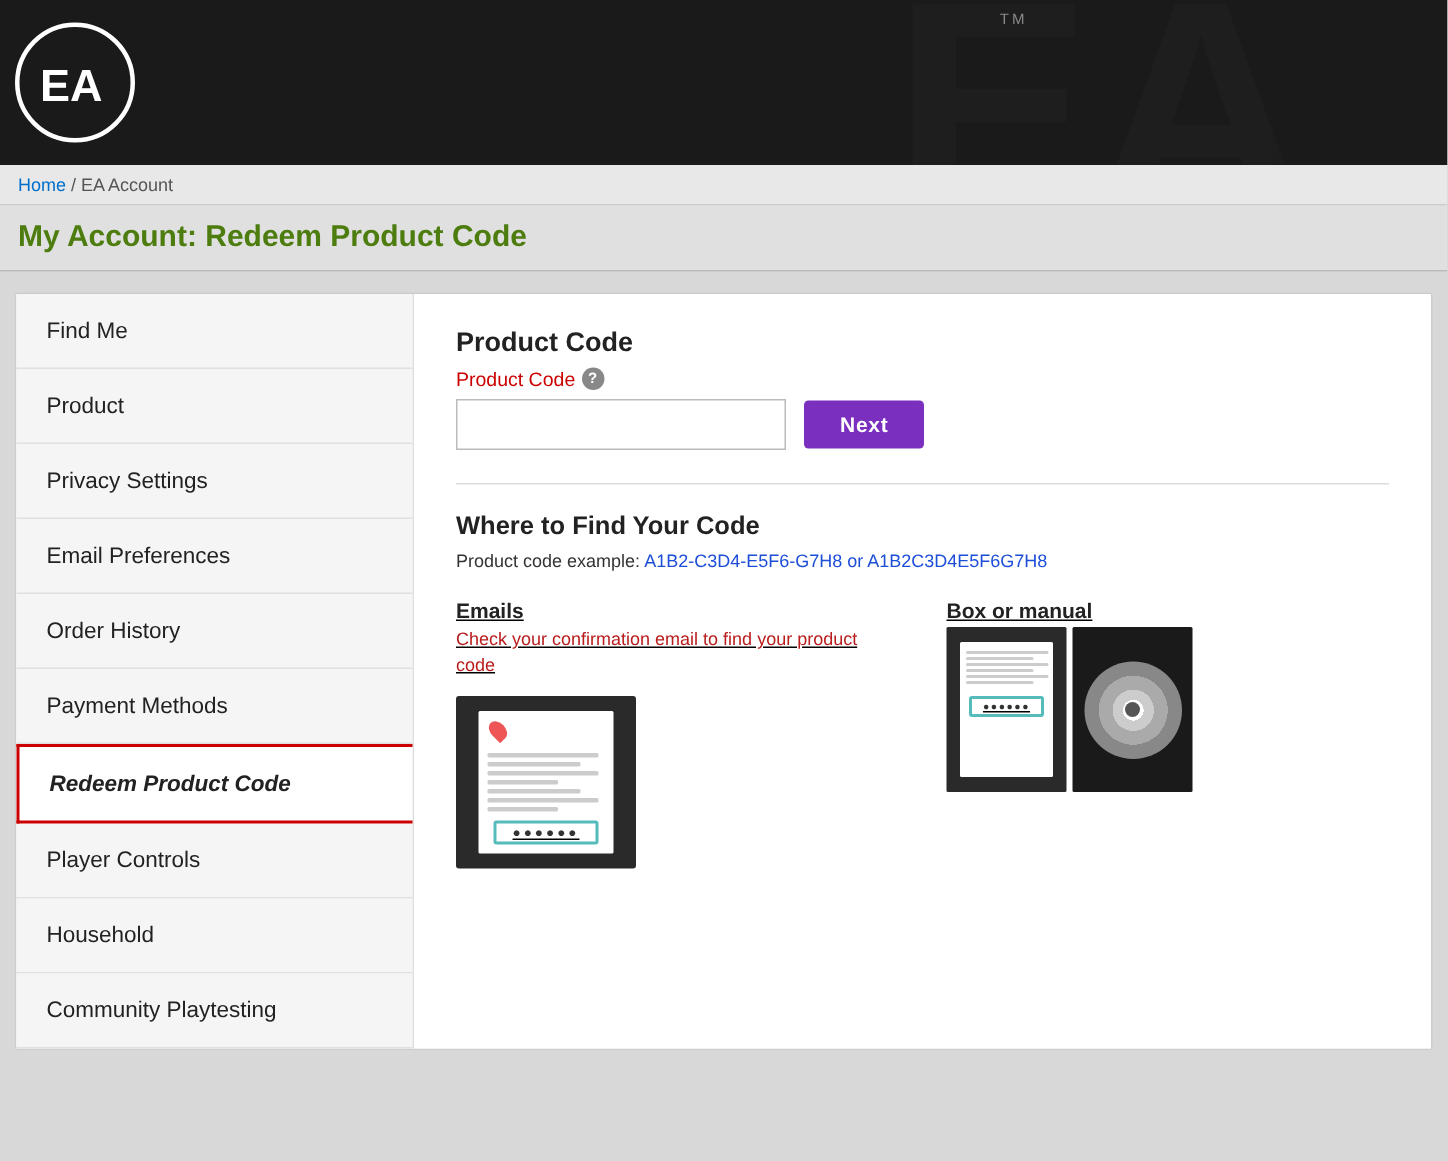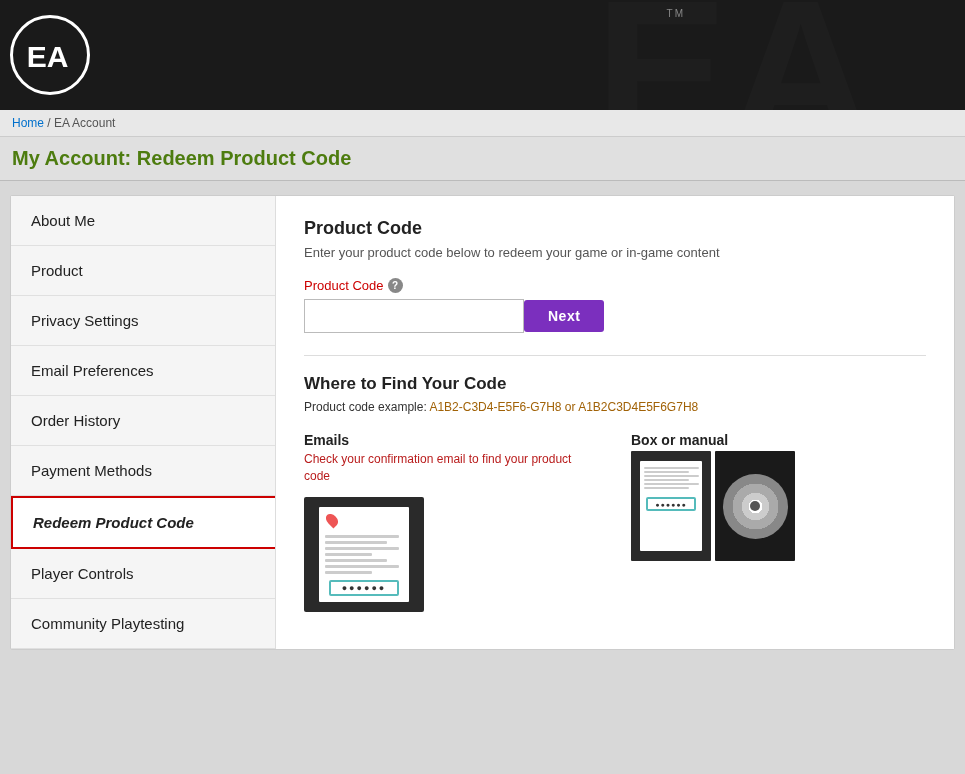--- a/index.html
+++ b/index.html
@@ -151,20 +151,21 @@
       font-size: 10px;
       align-items: center;
       justify-content: center;
       font-weight: bold;
       cursor: pointer;
     }
 
     .code-input-row {
       display: flex;
       align-items: center;
+      gap: 12px;
       margin-bottom: 22px;
     }
     .code-input {
       width: 220px;
       height: 34px;
       border: 1px solid #bbb;
       padding: 0 8px;
       font-size: 14px;
       outline: none;
     }
@@ -191,27 +192,28 @@
       font-weight: bold;
       color: #222;
       margin-bottom: 6px;
     }
     .code-example {
       font-size: 12px;
       color: #333;
       margin-bottom: 18px;
     }
     .code-example-val {
-      color: #a16207;
+      color: #1d4ed8;
     }
 
     .find-code-cols {
       display: flex;
       gap: 32px;
       margin-top: 0;
+      text-decoration: underline;
     }
     .find-code-col {
       flex: 1;
     }
     .find-col-title {
       font-size: 14px;
       font-weight: bold;
       color: #222;
       margin-bottom: 3px;
     }
@@ -368,35 +370,35 @@
   <a href="#">Home</a>
   <span> / </span>
   <span>EA Account</span>
 </div>
 
 <div class="page-title-bar">My Account: Redeem Product Code</div>
 
 <div class="main-layout">
 
   <nav class="sidebar">
-    <div class="sidebar-item">About Me</div>
+    <div class="sidebar-item">Find Me</div>
     <div class="sidebar-item">Product</div>
     <div class="sidebar-item">Privacy Settings</div>
     <div class="sidebar-item">Email Preferences</div>
     <div class="sidebar-item">Order History</div>
     <div class="sidebar-item">Payment Methods</div>
     <div class="sidebar-item active">Redeem Product Code</div>
     <div class="sidebar-item">Player Controls</div>
+    <div class="sidebar-item">Household</div>
     <div class="sidebar-item">Community Playtesting</div>
   </nav>
 
   <div class="content">
 
     <div class="section-title">Product Code</div>
-    <div class="section-subtitle">Enter your product code below to redeem your game or in-game content</div>
 
     <div class="product-code-label">
       <span>Product Code</span>
       <span class="help-icon">?</span>
     </div>
     <div class="code-input-row">
       <input class="code-input" type="text" placeholder="" style="">
       <button class="next-btn">Next</button>
     </div>
 

